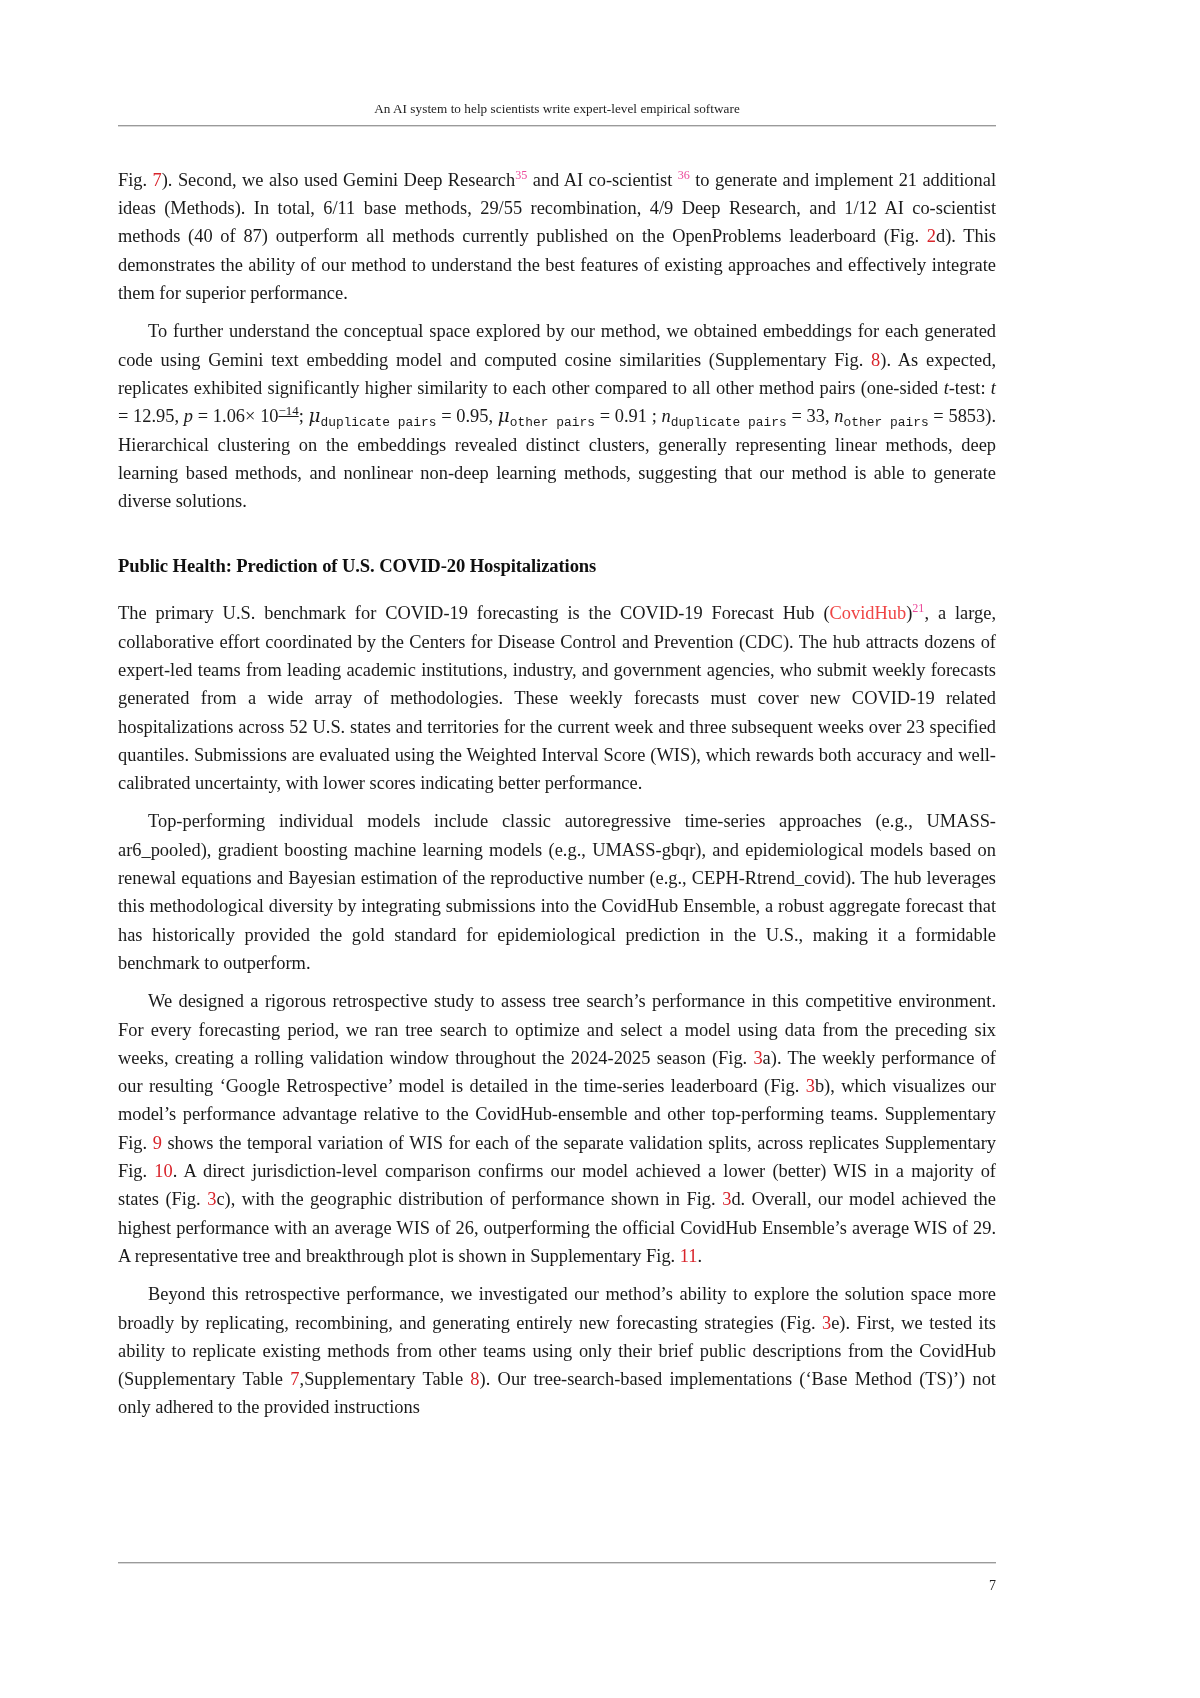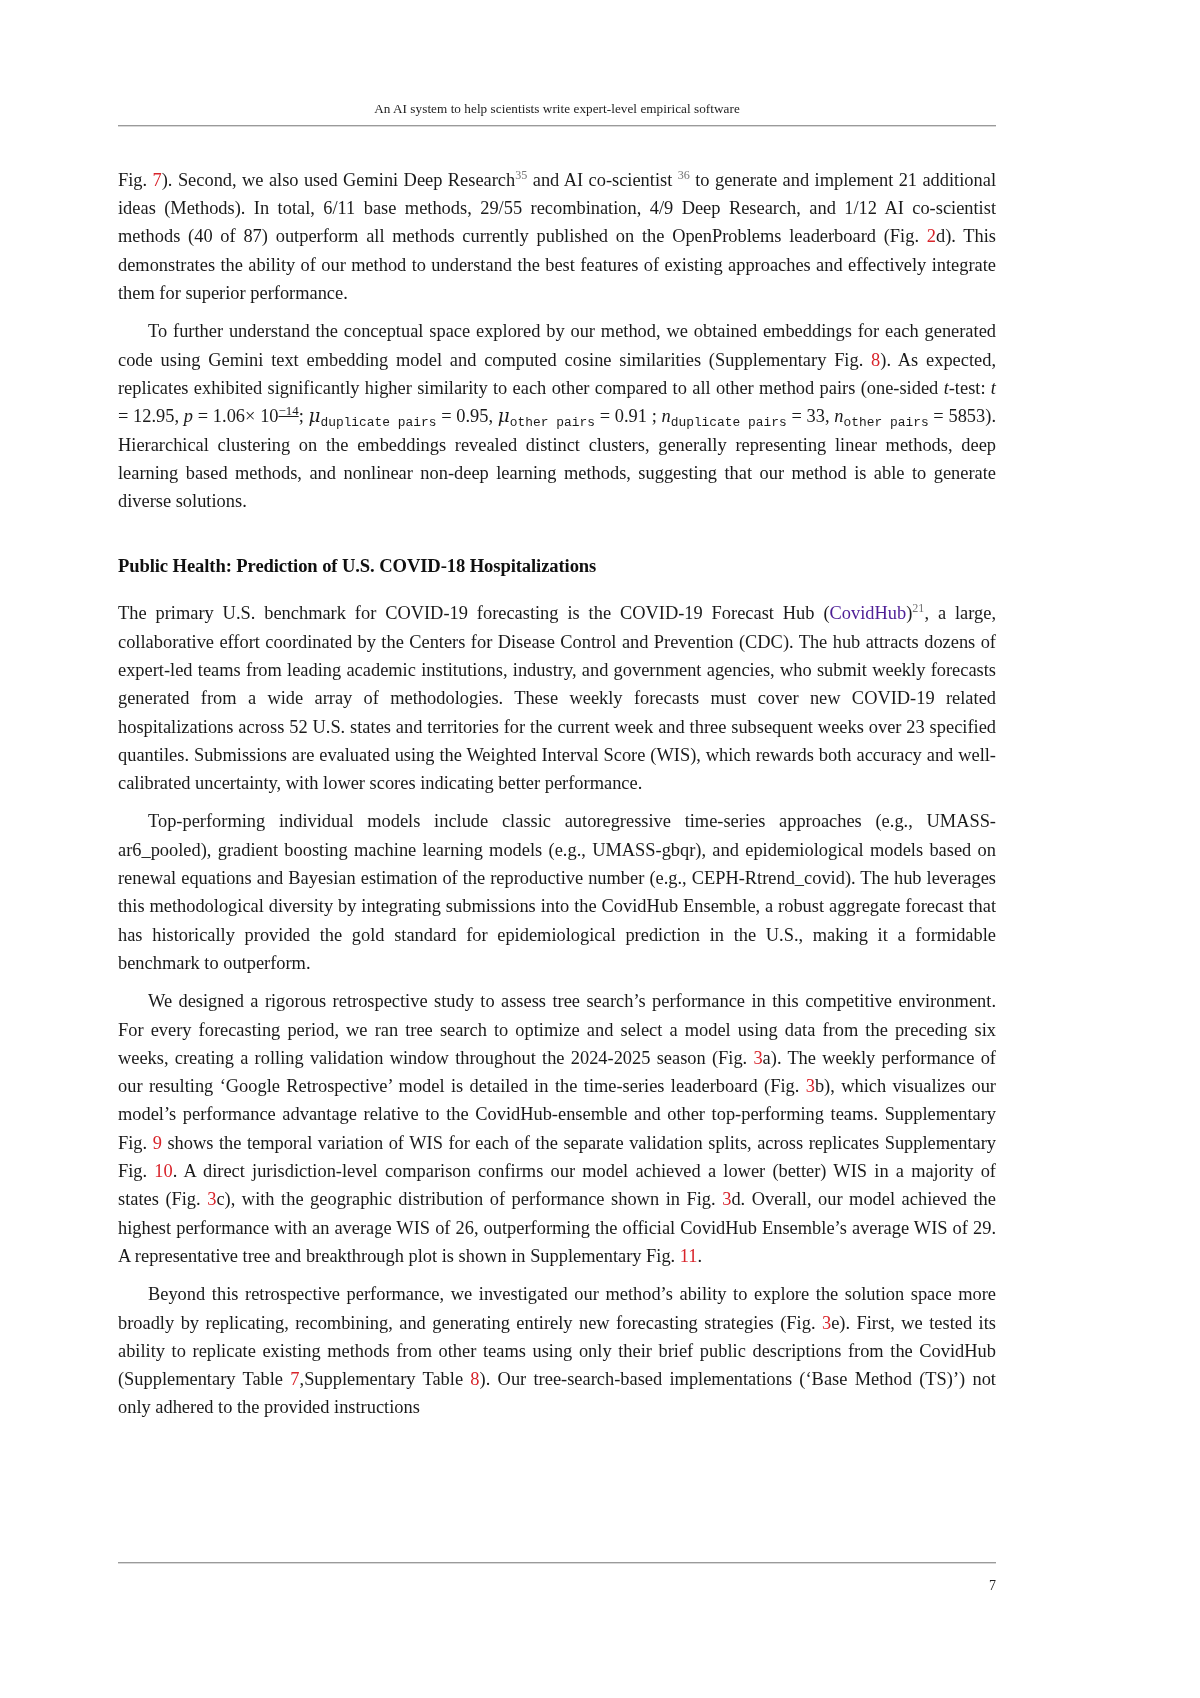--- a/index.html
+++ b/index.html
@@ -83,28 +83,28 @@
     color: #101010;
     letter-spacing: -0.1px;
   }
   h2.section + p.body { margin-top: 20px; }
 
   
   .ref-red {
     color: #d8232a;
   }
   .link-blue {
-    color: #4c1d95;
+    color: #ef4444;
   }
   sup.ref {
     font-size: 0.66em;
     vertical-align: super;
     line-height: 0;
   }
-  sup.ref.blue { color: #737373; }
+  sup.ref.blue { color: #ec4899; }
   sub.sb {
     font-size: 0.70em;
     vertical-align: -0.28em;
     line-height: 0;
     font-family: Liberation Mono, monospace;
   }
   sup.ex {
     font-size: 0.70em;
     vertical-align: super;
     line-height: 0;
@@ -121,21 +121,21 @@
 
   <div class="content">
 
     <div class="runhead">An AI system to help scientists write expert-level empirical software</div>
     <div class="rule-top"></div>
 
     <p class="body first"><span>Fig. </span><span class="ref-red">7</span><span>). Second, we also used Gemini Deep Research</span><sup class="ref blue">35</sup><span> and AI co-scientist </span><sup class="ref blue">36</sup><span> to generate and implement 21 additional ideas (Methods). In total, 6/11 base methods, 29/55 recombination, 4/9 Deep Research, and 1/12 AI co-scientist methods (40 of 87) outperform all methods currently published on the OpenProblems leaderboard (Fig. </span><span class="ref-red">2</span><span>d). This demonstrates the ability of our method to understand the best features of existing approaches and effectively integrate them for superior performance.</span></p>
 
     <p class="body indent"><span>To further understand the conceptual space explored by our method, we obtained embeddings for each generated code using Gemini text embedding model and computed cosine similarities (Supplementary Fig. </span><span class="ref-red">8</span><span>). As expected, replicates exhibited significantly higher similarity to each other compared to all other method pairs (one-sided </span><i class="mvar">t</i><span>-test: </span><i class="mvar">t</i><span> = 12.95, </span><i class="mvar">p</i><span class="nowrap"><span> = 1.06× 10</span><sup class="ex">−14</sup></span><span>; </span><span class="nowrap"><span class="mu">μ</span><sub class="sb">duplicate pairs</sub></span><span> = 0.95, </span><span class="nowrap"><span class="mu">μ</span><sub class="sb">other pairs</sub></span><span> = 0.91 ; </span><span class="nowrap"><i class="mvar">n</i><sub class="sb">duplicate pairs</sub></span><span> = 33, </span><span class="nowrap"><i class="mvar">n</i><sub class="sb">other pairs</sub></span><span> = 5853). Hierarchical clustering on the embeddings revealed distinct clusters, generally representing linear methods, deep learning based methods, and nonlinear non-deep learning methods, suggesting that our method is able to generate diverse solutions.</span></p>
 
-    <h2 class="section">Public Health: Prediction of U.S. COVID-18 Hospitalizations</h2>
+    <h2 class="section">Public Health: Prediction of U.S. COVID-20 Hospitalizations</h2>
 
     <p class="body"><span>The primary U.S. benchmark for COVID-19 forecasting is the COVID-19 Forecast Hub (</span><span class="link-blue">CovidHub</span><span>)</span><sup class="ref blue">21</sup><span>, a large, collaborative effort coordinated by the Centers for Disease Control and Prevention (CDC). The hub attracts dozens of expert-led teams from leading academic institutions, industry, and government agencies, who submit weekly forecasts generated from a wide array of methodologies. These weekly forecasts must cover new COVID-19 related hospitalizations across 52 U.S. states and territories for the current week and three subsequent weeks over 23 specified quantiles. Submissions are evaluated using the Weighted Interval Score (WIS), which rewards both accuracy and well-calibrated uncertainty, with lower scores indicating better performance.</span></p>
 
     <p class="body indent">Top-performing individual models include classic autoregressive time-series approaches (e.g., UMASS-ar6_pooled), gradient boosting machine learning models (e.g., UMASS-gbqr), and epidemiological models based on renewal equations and Bayesian estimation of the reproductive number (e.g., CEPH-Rtrend_covid). The hub leverages this methodological diversity by integrating submissions into the CovidHub Ensemble, a robust aggregate forecast that has historically provided the gold standard for epidemiological prediction in the U.S., making it a formidable benchmark to outperform.</p>
 
     <p class="body indent"><span>We designed a rigorous retrospective study to assess tree search’s performance in this competitive environment. For every forecasting period, we ran tree search to optimize and select a model using data from the preceding six weeks, creating a rolling validation window throughout the 2024-2025 season (Fig. </span><span class="ref-red">3</span><span>a). The weekly performance of our resulting ‘Google Retrospective’ model is detailed in the time-series leaderboard (Fig. </span><span class="ref-red">3</span><span>b), which visualizes our model’s performance advantage relative to the CovidHub-ensemble and other top-performing teams. Supplementary Fig. </span><span class="ref-red">9</span><span> shows the temporal variation of WIS for each of the separate validation splits, across replicates Supplementary Fig. </span><span class="ref-red">10</span><span>. A direct jurisdiction-level comparison confirms our model achieved a lower (better) WIS in a majority of states (Fig. </span><span class="ref-red">3</span><span>c), with the geographic distribution of performance shown in Fig. </span><span class="ref-red">3</span><span>d. Overall, our model achieved the highest performance with an average WIS of 26, outperforming the official CovidHub Ensemble’s average WIS of 29. A representative tree and breakthrough plot is shown in Supplementary Fig. </span><span class="ref-red">11</span><span>.</span></p>
 
     <p class="body indent"><span>Beyond this retrospective performance, we investigated our method’s ability to explore the solution space more broadly by replicating, recombining, and generating entirely new forecasting strategies (Fig. </span><span class="ref-red">3</span><span>e). First, we tested its ability to replicate existing methods from other teams using only their brief public descriptions from the CovidHub (Supplementary Table </span><span class="ref-red">7</span><span>,Supplementary Table </span><span class="ref-red">8</span><span>). Our tree-search-based implementations (‘Base Method (TS)’) not only adhered to the provided instructions</span></p>
 
   </div>

